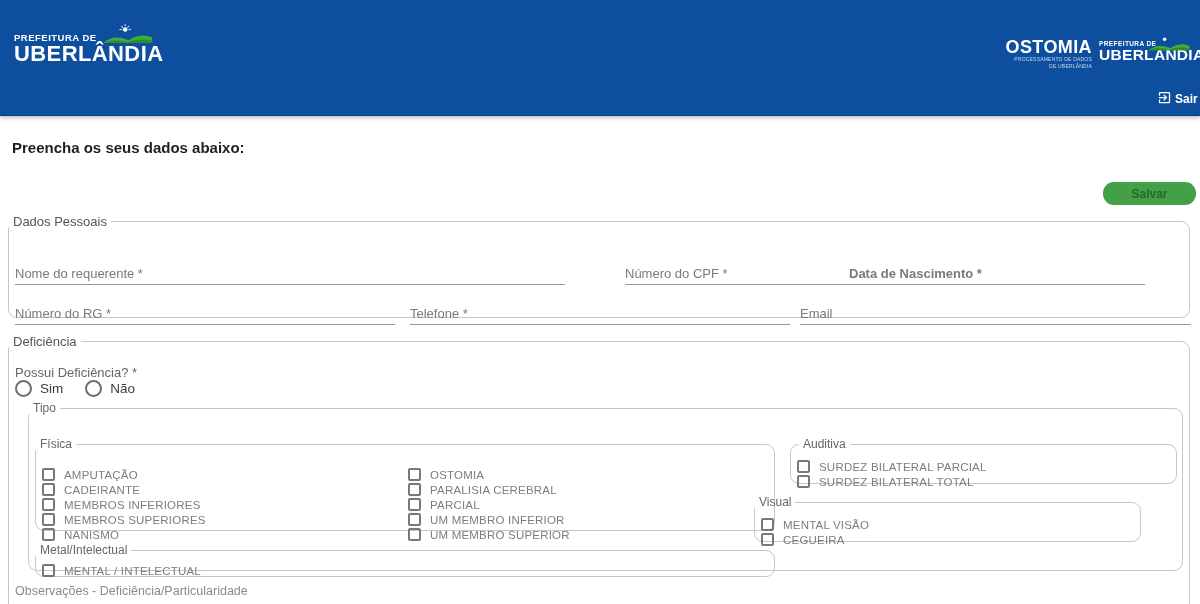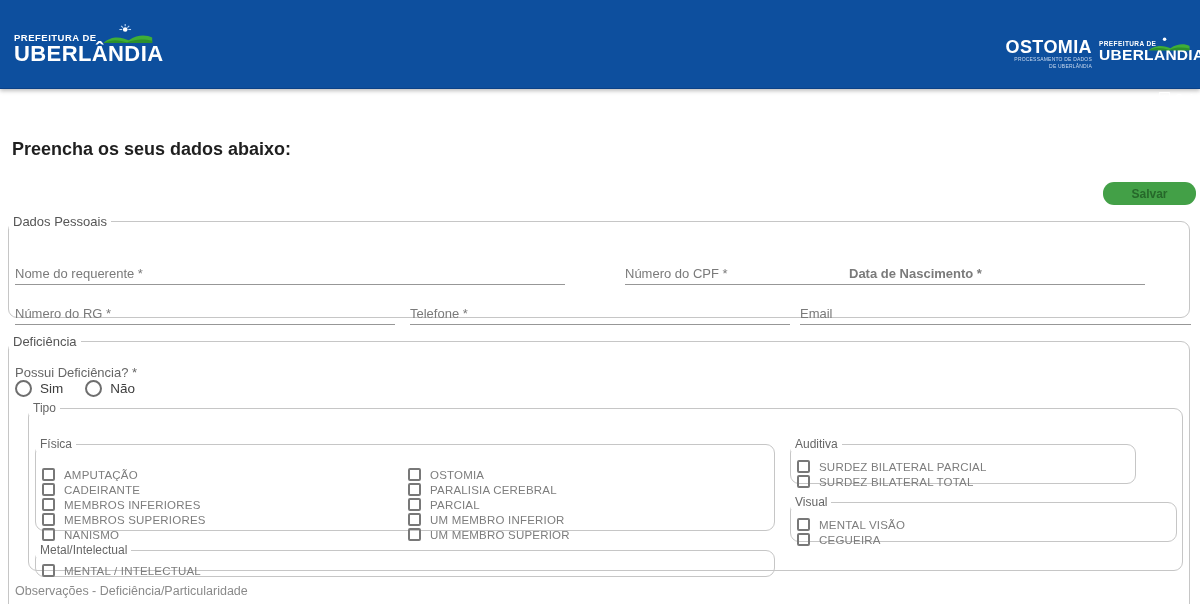--- a/index.html
+++ b/index.html
@@ -1,20 +1,20 @@
 <!DOCTYPE html>
 <html><head>
 <meta charset="utf-8">
 <style>
   * { box-sizing: border-box; }
   body { margin:0; font-family:"Liberation Sans", sans-serif; background:#fff; }
   .screen { position:relative; width:1200px; height:604px; background:#ffffff; overflow:hidden; }
 
   
-  .header { position:absolute; top:0; left:0; width:1200px; height:89px;
+  .header { position:absolute; top:0; left:0; width:1200px; height:116px;
             background:#0d4f9e; border-bottom:1px solid #0a4187;
             box-shadow:0 2px 4px rgba(0,0,0,.25); }
   .logo-left { position:absolute; left:14px; top:32px; color:#fff; }
   .logo-left .l1 { font-size:9.5px; font-weight:bold; letter-spacing:.5px; }
   .logo-left .l2 { font-size:22px; font-weight:bold; letter-spacing:.4px; line-height:21px; }
   .logo-left .hills { position:absolute; left:86px; top:-9px; }
 
   .title-block { position:absolute; top:26px; left:0; width:100%; text-align:center;
                  color:#fdfdfd; font-size:20px; line-height:26px; font-weight:400; }
 
@@ -24,21 +24,21 @@
 
   .logo-right { position:absolute; left:1099px; top:40px; color:#fff; width:95px; }
   .logo-right .l1 { font-size:6.5px; font-weight:bold; letter-spacing:.4px; }
   .logo-right .l2 { font-size:15.5px; font-weight:bold; letter-spacing:.3px; line-height:15px; }
   .logo-right .hills { position:absolute; left:48px; top:-6px; }
 
   .logout { position:absolute; left:1157px; top:90px; display:flex; align-items:center; gap:3px;
             color:#fff; font-size:12px; font-weight:bold; cursor:pointer; }
 
   
-  .instruction { position:absolute; left:12px; top:139px; font-size:18px; font-weight:bold; color:#1f1f1f; }
+  .instruction { position:absolute; left:12px; top:139px; font-size:15px; font-weight:bold; color:#1f1f1f; }
 
   .save-btn { position:absolute; left:1103px; top:182px; width:93px; height:23px;
               background:#43a047; border:none; border-radius:11px;
               color:#26682a; font-size:12px; font-weight:bold; cursor:pointer; }
 
   fieldset { border:1px solid #c6c6c6; border-radius:9px; margin:0; padding:0; }
   legend { font-size:13px; color:#555; padding:0 4px; white-space:nowrap; }
   .inner-fs legend { font-size:12px; color:#666; }
 
   .fs-dados { position:absolute; left:8px; top:214px; width:1182px; height:104px; }
@@ -53,22 +53,22 @@
   .f-email { left:791px; top:76px; width:391px; }
 
   .fs-def { position:absolute; left:8px; top:334px; width:1182px; height:290px; }
   .question { position:absolute; left:6px; top:16px; font-size:13px; color:#666; }
   .radio-row { position:absolute; left:6px; top:31px; display:flex; gap:22px; align-items:center; }
   .radio { display:flex; align-items:center; gap:8px; font-size:13.5px; color:#3d3d3d; cursor:pointer; }
   .radio .circ { width:17px; height:17px; border:2px solid #6e6e6e; border-radius:50%; }
 
   .fs-tipo { position:absolute; left:19px; top:52px; width:1155px; height:170px; }
   .fs-fisica   { position:absolute; left:6px;   top:22px;  width:740px; height:94px; }
-  .fs-auditiva { position:absolute; left:761px; top:22px;  width:346px; height:47px; }
-  .fs-visual   { position:absolute; left:761px; top:80px;  width:387px; height:47px; }
+  .fs-auditiva { position:absolute; left:761px; top:22px;  width:387px; height:47px;padding-left:8px; }
+  .fs-visual   { position:absolute; left:725px; top:80px;  width:387px; height:47px; }
   .fs-mental   { position:absolute; left:6px;   top:128px; width:740px; height:34px; }
 
   .cb-col1 { position:absolute; left:6px;   top:16px; }
   .cb-col2 { position:absolute; left:372px; top:16px; }
   .cb-col-a { position:absolute; left:6px; top:8px; }
   .cb-col-m { position:absolute; left:6px; top:6px; }
   .cb { display:flex; align-items:center; gap:9px; height:15px; cursor:pointer; }
   .cb .box { width:13px; height:13px; border:2px solid #787878; border-radius:2px; flex:0 0 auto; }
   .cb .cbl { font-size:11.5px; color:#7d7d7d; letter-spacing:.2px; white-space:nowrap; }
 

